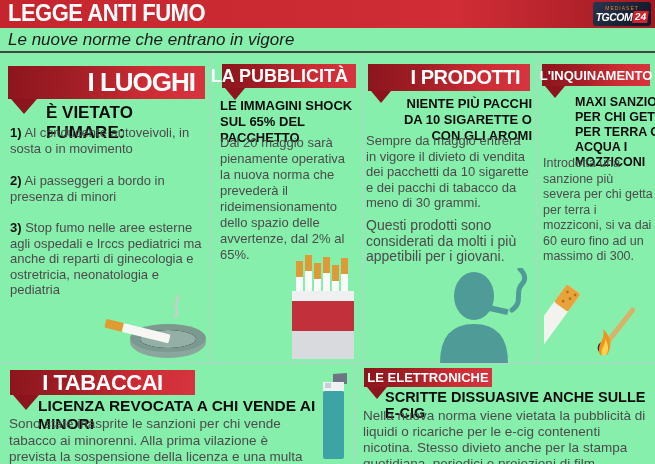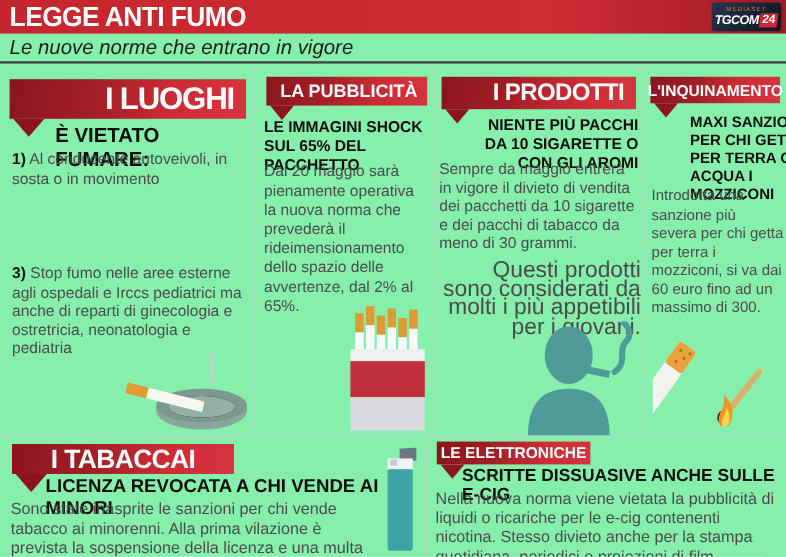--- a/index.html
+++ b/index.html
@@ -68,40 +68,43 @@
 
   <section style="left:0; top:53px; width:211px; height:310px;">
     <div class="ribbon" style="left:8px; top:13px; width:197px; height:33px; font-size:26px; letter-spacing:-1px; justify-content:flex-end; padding-right:10px;">
       <span>I LUOGHI</span>
       <div class="fold"></div>
     </div>
     <div class="subhead" style="left:46px; top:50px; font-size:17px;">È VIETATO FUMARE:</div>
     <div class="bodytext" style="left:10px; top:72px; width:196px; font-size:13px; line-height:15.5px;">
       <span class="num">1)</span> <span>Al conducente autoveivoli, in sosta o in movimento</span>
     </div>
+    <div class="bodytext" style="left:10px; top:120px; width:196px; font-size:13px; line-height:15.5px;">
+      <span class="num">2)</span> <span>Ai passeggeri a bordo in presenza di minori</span>
+    </div>
     <div class="bodytext" style="left:10px; top:167px; width:198px; font-size:13px; line-height:15.5px;">
       <span class="num">3)</span> <span>Stop fumo nelle aree esterne agli ospedali e Irccs pediatrici ma anche di reparti di ginecologia e ostretricia, neonatologia e pediatria</span>
     </div>
     <div class="icon-wrap" style="left:103px; top:242px;">
       <svg width="108" height="66" viewBox="0 0 108 66">
         <path d="M72,22 C78,16 70,12 74,6 C76,3 75,1 73,0" stroke="#c9cdcc" stroke-width="2.5" fill="none" stroke-linecap="round"></path>
         <ellipse cx="65" cy="47" rx="38" ry="16" fill="#8aa79f"></ellipse>
         <ellipse cx="65" cy="43" rx="38" ry="14" fill="#7b998f"></ellipse>
         <ellipse cx="65" cy="44" rx="28" ry="9" fill="#8fab a3"></ellipse>
         <ellipse cx="65" cy="44" rx="28" ry="9" fill="#93afa6"></ellipse>
         <g transform="rotate(14 20 32)">
           <rect x="2" y="28" width="18" height="9" rx="1.5" fill="#e09b33"></rect>
           <rect x="20" y="28" width="48" height="9" rx="1.5" fill="#f6f6f3"></rect>
         </g>
       </svg>
     </div>
   </section>
 
   <section style="left:212px; top:53px; width:150px; height:310px;">
-    <div class="ribbon" style="left:10px; top:11px; width:134px; height:24px; font-size:15px; justify-content:flex-end; padding-right:8px;">
+    <div class="ribbon" style="left:10px; top:11px; width:134px; height:24px; font-size:18px; justify-content:flex-end; padding-right:8px;">
       <span>LA PUBBLICITÀ</span>
       <div class="fold small"></div>
     </div>
     <div class="subhead" style="left:8px; top:45px; width:140px; font-size:13px; line-height:16px;">LE IMMAGINI SHOCK SUL 65% DEL PACCHETTO</div>
     <div class="bodytext" style="left:8px; top:82px; width:136px; font-size:13px; line-height:16px;">Dal 20 maggio sarà pienamente operativa la nuova norma che prevederà il rideimensionamento dello spazio delle avvertenze, dal 2% al 65%.</div>
     <div class="icon-wrap" style="left:78px; top:200px;">
       <svg width="66" height="106" viewBox="0 0 66 106">
         <g>
           <rect x="6" y="8" width="7" height="16" fill="#dd9a36"></rect>
             <rect x="6" y="24" width="7" height="16" fill="#fafafa"></rect>
@@ -123,21 +126,21 @@
     </div>
   </section>
 
   <section style="left:362px; top:53px; width:174px; height:310px;">
     <div class="ribbon" style="left:6px; top:11px; width:162px; height:27px; font-size:20px; letter-spacing:-0.5px; justify-content:flex-end; padding-right:10px;text-align:right;">
       <span>I PRODOTTI</span>
       <div class="fold small"></div>
     </div>
     <div class="subhead" style="left:24px; top:43px; width:146px; font-size:13px; line-height:16px; text-align:right;">NIENTE PIÙ PACCHI DA 10 SIGARETTE O CON GLI AROMI</div>
     <div class="bodytext" style="left:4px; top:80px; width:168px; font-size:13px; line-height:15.5px;">Sempre da maggio entrerà in vigore il divieto di vendita dei pacchetti da 10 sigarette e dei pacchi di tabacco da meno di 30 grammi.</div>
-    <div class="bodytext" style="left:4px; top:165px; width:168px; font-size:19px; line-height:15.5px;text-align:right;">Questi prodotti sono considerati da molti i più appetibili per i giovani.</div>
+    <div class="bodytext" style="left:4px; top:165px; width:168px; font-size:14px; line-height:15.5px;">Questi prodotti sono considerati da molti i più appetibili per i giovani.</div>
     <div class="icon-wrap" style="left:72px; top:215px;">
       <svg width="100" height="95" viewBox="0 0 100 95">
         <ellipse cx="40" cy="28" rx="20" ry="24" fill="#4f9b97"></ellipse>
         <path d="M6,95 Q6,56 40,56 Q74,56 74,95 Z" fill="#4f9b97"></path>
         <rect x="55" y="37" width="20" height="6" fill="#4f9b97" transform="rotate(12 55 37)"></rect>
         <path d="M78,42 C90,34 80,24 88,16 C93,11 90,5 86,1" stroke="#4f9b97" stroke-width="5" fill="none" stroke-linecap="round"></path>
       </svg>
     </div>
   </section>
 

